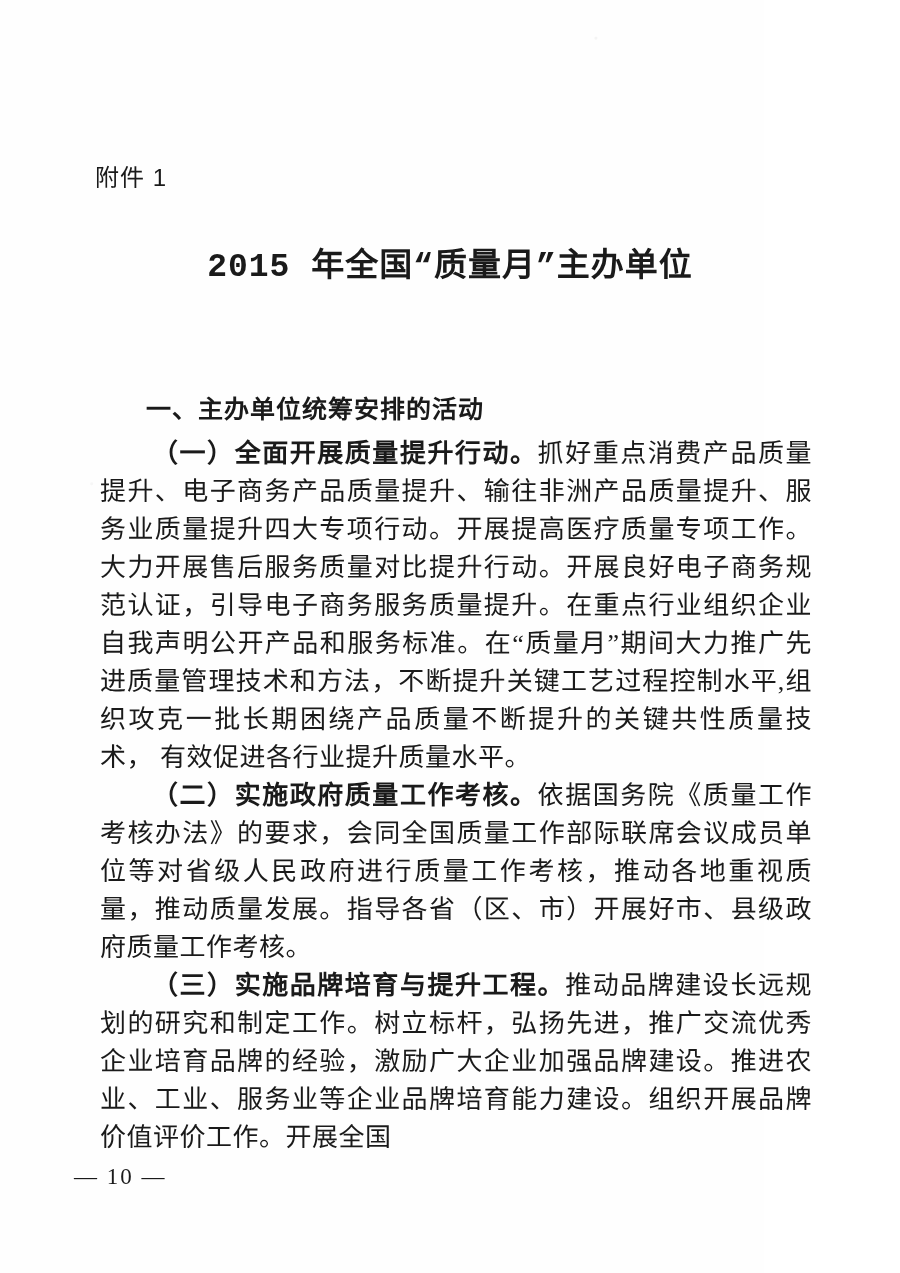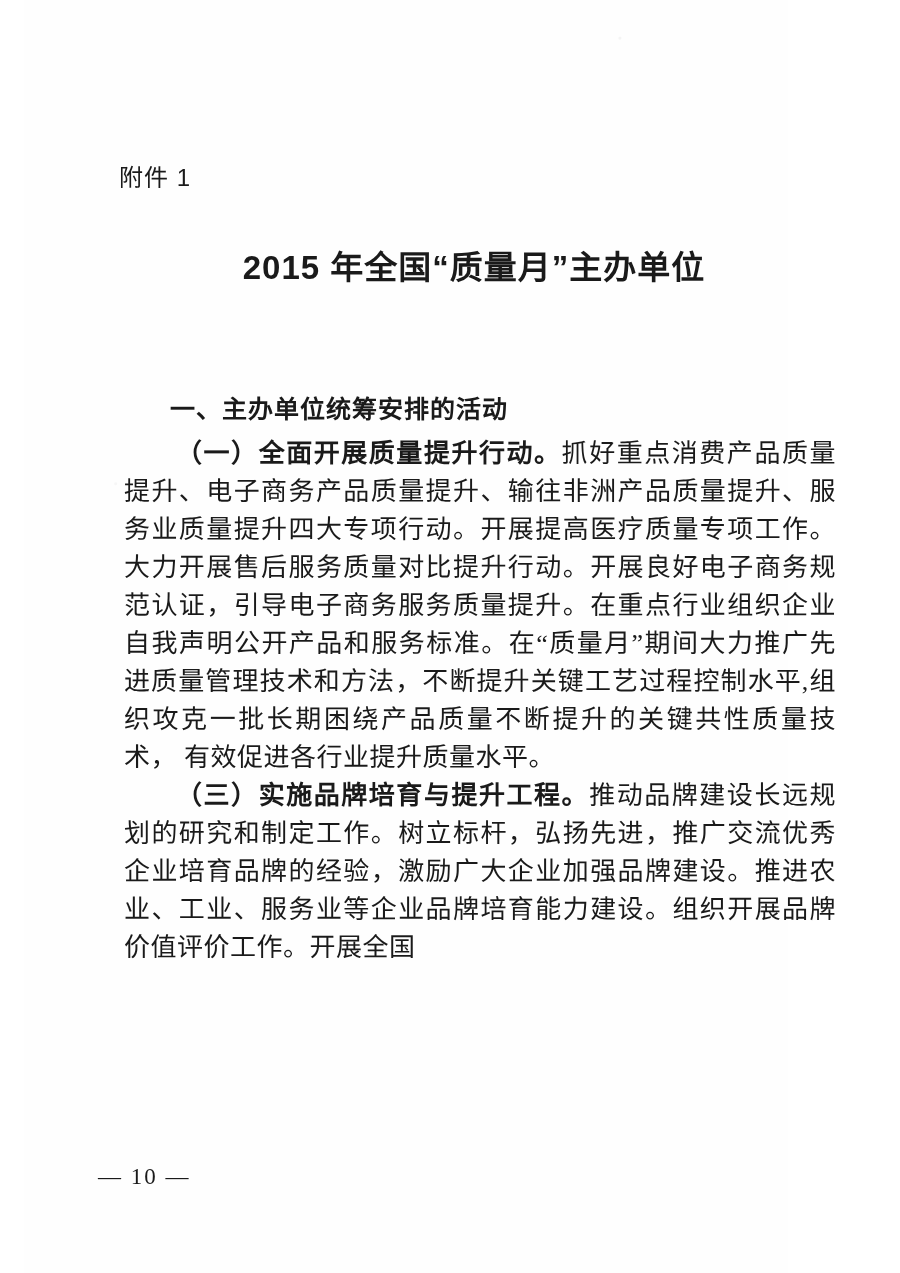--- a/index.html
+++ b/index.html
@@ -18,41 +18,40 @@
   .page {
     position: absolute;
     top: 0;
     left: 0;
     width: 764px;
     height: 1273px;
     background:
       radial-gradient(circle at 78% 3%, rgba(0,0,0,0.04) 0 1px, transparent 2px),
       radial-gradient(circle at 12% 38%, rgba(0,0,0,0.03) 0 1px, transparent 2px),
       #fefefe;
-    margin-left: 24px;
   }
   .attachment {
     position: absolute;
     top: 158px;
     left: 95px;
     font-size: 24px;
     font-family: "Liberation Sans", sans-serif;
     letter-spacing: 1px;
   }
   .title {
     position: absolute;
     top: 244px;
     left: 0;
     width: 900px;
     margin: 0;
     text-align: center;
     font-size: 33px;
     line-height: 48px;
     font-weight: 700;
-    font-family: Liberation Sans, sans-serif;
+    font-family: Liberation Mono, monospace;
     letter-spacing: 1px;
   }
   .content {
     position: absolute;
     top: 388px;
     left: 100px;
     width: 712px;
   }
   .section-heading {
     margin: 0 0 0 0;
@@ -97,20 +96,21 @@
   <h1 class="title">
     <span>2015 年全国“质量月”主办单位</span><br>
   </h1>
 
   <div class="content">
 
     <h2 class="section-heading">一、主办单位统筹安排的活动</h2>
 
     <p class="para"><span class="lead">（一）全面开展质量提升行动。</span><span>抓好重点消费产品质量提升、电子商务产品质量提升、输往非洲产品质量提升、服务业质量提升四大专项行动。开展提高医疗质量专项工作。大力开展售后服务质量对比提升行动。开展良好电子商务规范认证，引导电子商务服务质量提升。在重点行业组织企业自我声明公开产品和服务标准。在“质量月”期间大力推广先进质量管理技术和方法，不断提升关键工艺过程控制水平,组织攻克一批长期困绕产品质量不断提升的关键共性质量技术， 有效促进各行业提升质量水平。</span></p>
 
+    <p class="para"><span class="lead">（二）实施政府质量工作考核。</span><span>依据国务院《质量工作考核办法》的要求，会同全国质量工作部际联席会议成员单位等对省级人民政府进行质量工作考核，推动各地重视质量，推动质量发展。指导各省（区、市）开展好市、县级政府质量工作考核。</span></p>
 
     <p class="para"><span class="lead">（三）实施品牌培育与提升工程。</span><span>推动品牌建设长远规划的研究和制定工作。树立标杆，弘扬先进，推广交流优秀企业培育品牌的经验，激励广大企业加强品牌建设。推进农业、工业、服务业等企业品牌培育能力建设。组织开展品牌价值评价工作。开展全国</span></p>
 
   </div>
 
   <div class="footer">— 10 —</div>
 
 </div>
 
 </body></html>

